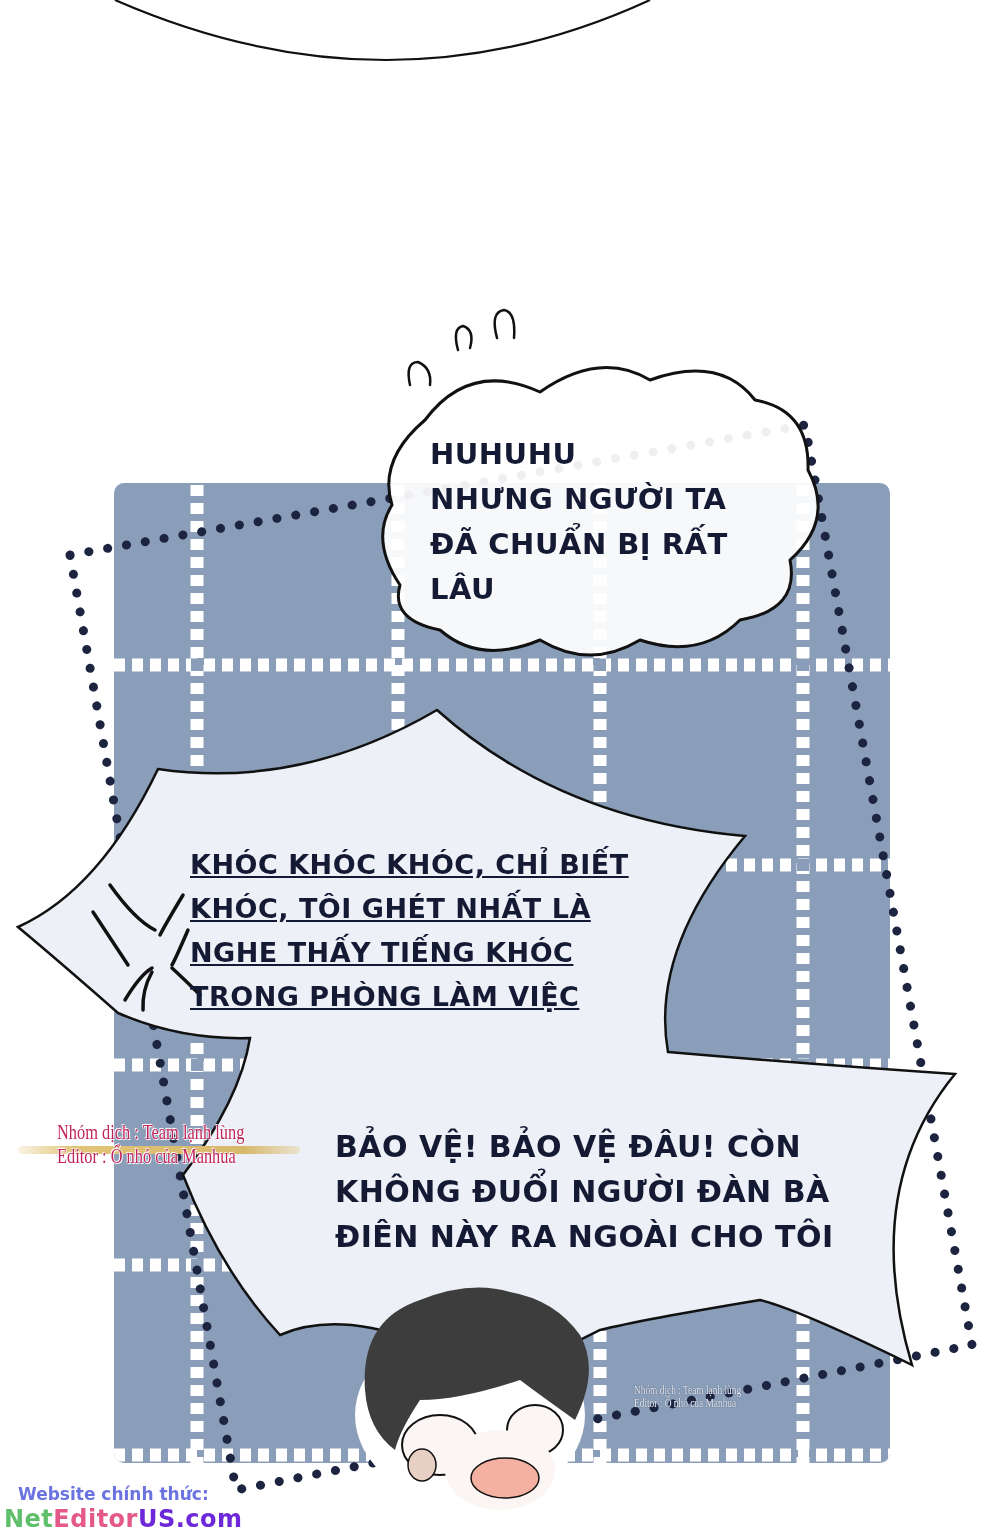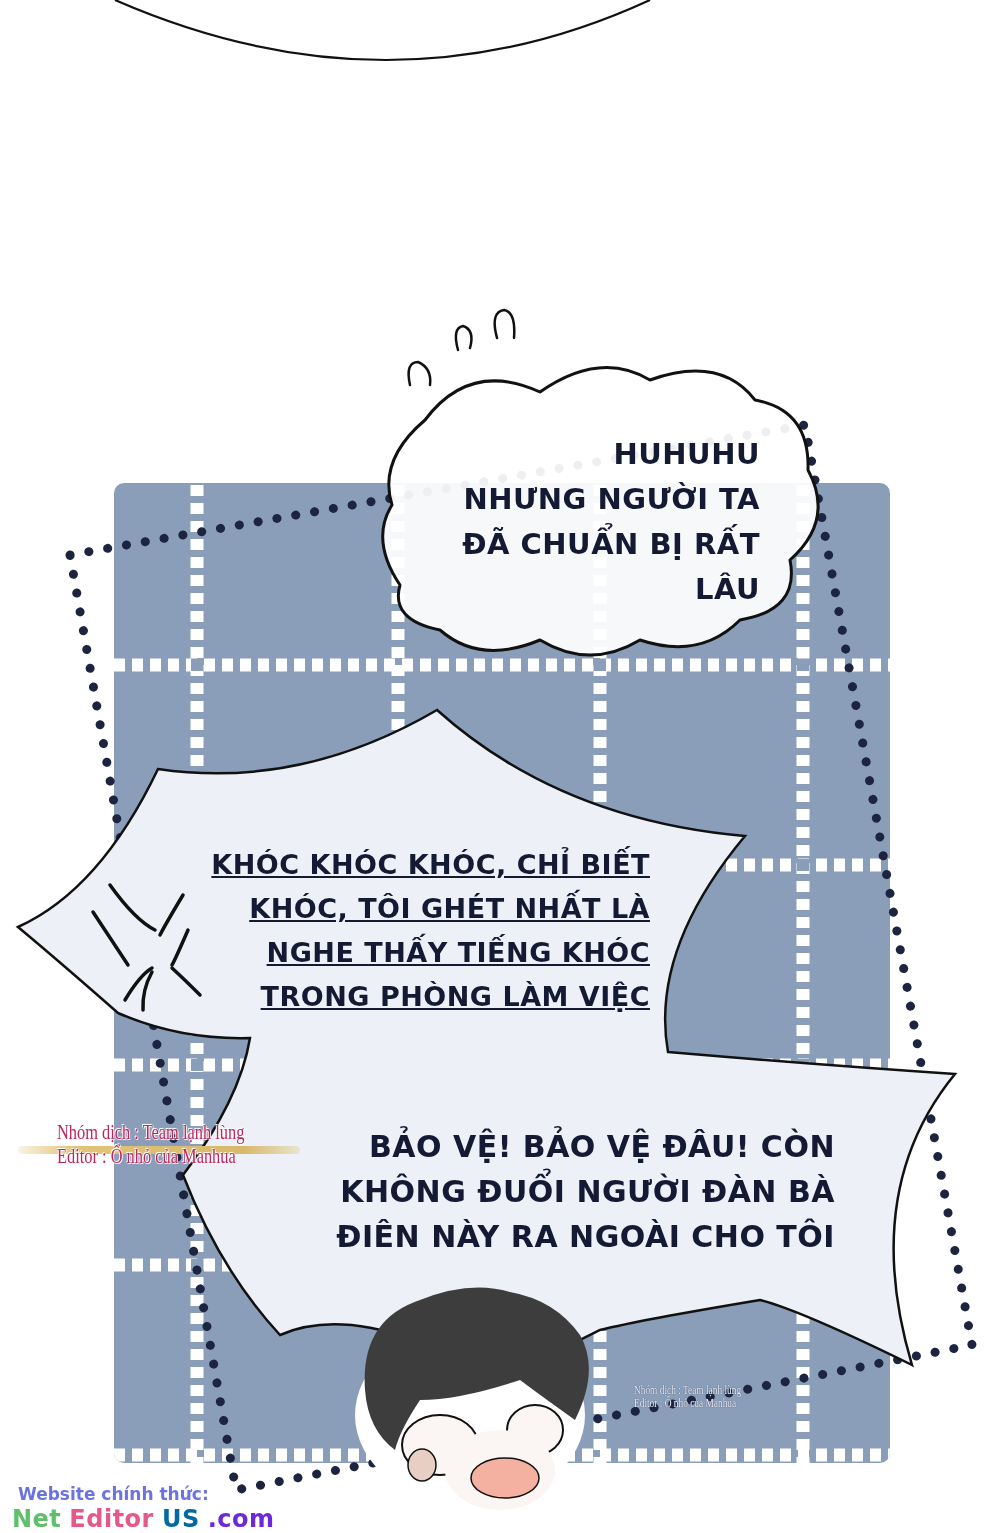--- a/index.html
+++ b/index.html
@@ -1,41 +1,41 @@
 <!DOCTYPE html>
 <html><head>
   <meta charset="utf-8">
   <style>
     html, body { margin: 0; padding: 0; background: #ffffff; }
     body { width: 1000px; height: 1533px; position: relative; overflow: hidden; font-family: "DejaVu Sans", sans-serif; }
     .layer { position: absolute; left: 0; top: 0; width: 1000px; height: 1533px; }
     .panel { position: absolute; left: 114px; top: 483px; width: 776px; height: 980px; background: #8a9eb9; border-radius: 10px; }
     .bubble-text {
-      position: absolute; color: #141a33; font-weight: bold; text-align: right;
+      position: absolute; color: #141a33; font-weight: bold; text-align: left;
       text-transform: uppercase; letter-spacing: 0.5px; white-space: pre-line;
       font-family: "DejaVu Sans", sans-serif;
     }
     .t-cloud { left: 430px; top: 432px; width: 330px; font-size: 29px; line-height: 45px; }
     .t-star1 { left: 190px; top: 843px; width: 460px; font-size: 27px; line-height: 44px; text-decoration: underline; }
     .t-star2 { left: 335px; top: 1124px; width: 500px; font-size: 30px; line-height: 45px; }
     .credit {
       position: absolute; font-family: "Liberation Serif", serif; color: #c0245a;
       font-size: 21px; line-height: 24px; transform: scaleX(0.78); transform-origin: left top;
       text-shadow: 0 0 2px #fff, 0 0 2px #fff, 1px 1px 0 #fff, -1px -1px 0 #fff;
       white-space: nowrap;
     }
     .credit-main { left: 57px; top: 1120px; }
     .credit-small {
       left: 634px; top: 1384px; font-size: 12px; line-height: 13px; color: #e8ecf4;
       text-shadow: 0 0 1px #4a5775, 0 0 1px #4a5775;
     }
     .gold-stroke { position: absolute; left: 18px; top: 1146px; width: 282px; height: 8px; background: linear-gradient(90deg, rgba(226,196,120,0.2), #e2c478 20%, #d8b86a 80%, rgba(226,196,120,0.3)); border-radius: 4px; }
     .site-label { position: absolute; left: 18px; top: 1484px; font-size: 17px; font-weight: bold; color: #6b73e0; font-family: "DejaVu Sans", sans-serif; }
     .site-name { position: absolute; left: 4px; top: 1505px; font-size: 24px; font-weight: bold; font-family: "DejaVu Sans", sans-serif; letter-spacing: 0.5px; }
-    .site-name span { display: inline; margin-left: 8px; }
+    .site-name span { display: inline; }
   </style>
 </head>
 <body>
 
 <svg class="layer" viewBox="0 0 1000 1533">
   <path d="M115,0 Q390,120 650,0" fill="none" stroke="#111" stroke-width="2.2"></path>
 </svg>
 
 <div class="panel"></div>
 
@@ -133,14 +133,14 @@
   <div>Nhóm dịch : Team lạnh lùng</div>
   <div>Editor : Ổ nhỏ của Manhua</div>
 </div>
 <div class="credit credit-small">
   <div>Nhóm dịch : Team lạnh lùng</div>
   <div>Editor : Ổ nhỏ của Manhua</div>
 </div>
 
 <div class="site-label">Website chính thức:</div>
 <div class="site-name">
-  <span style="color:#5fbf6a">Net</span><span style="color:#e4588a">Editor</span><span style="color:#0369a1">US</span><span style="color:#6d28d9">.com</span>
+  <span style="color:#5fbf6a">Net</span><span style="color:#e4588a">Editor</span><span style="color:#6d28d9">US</span><span style="color:#6d28d9">.com</span>
 </div>
 
 </body></html>

